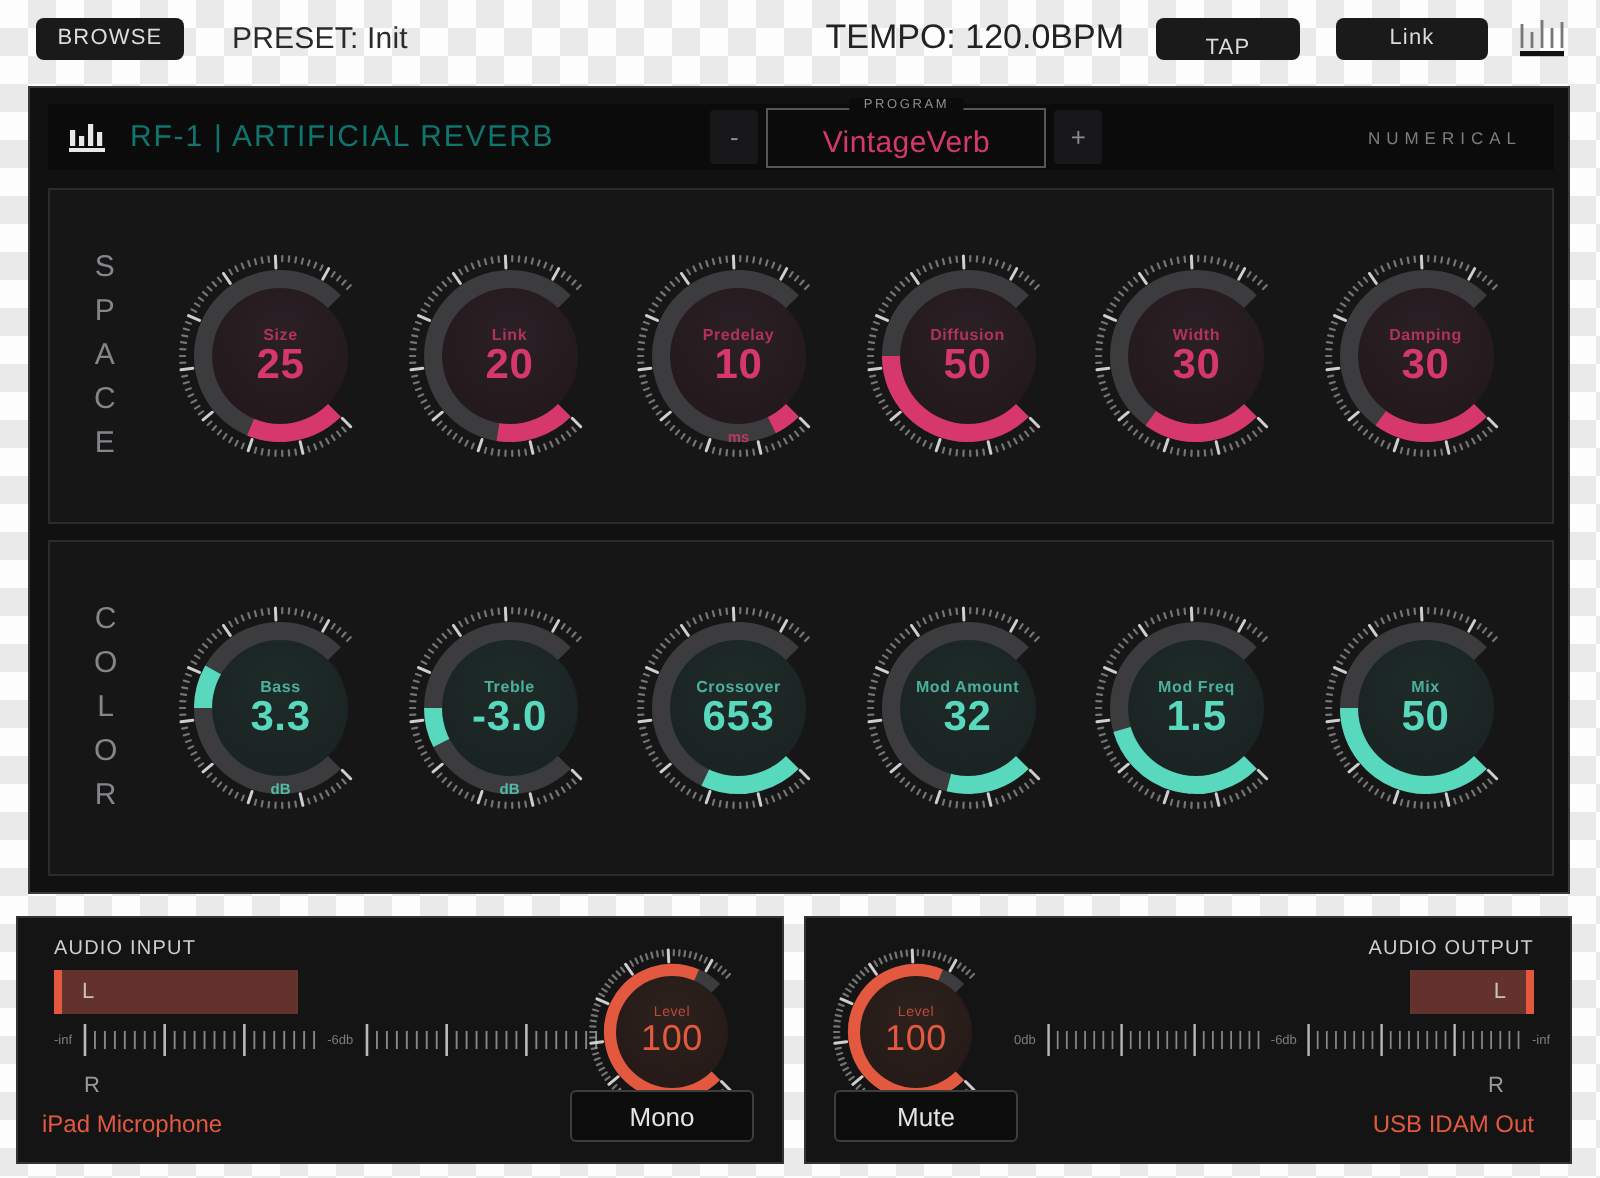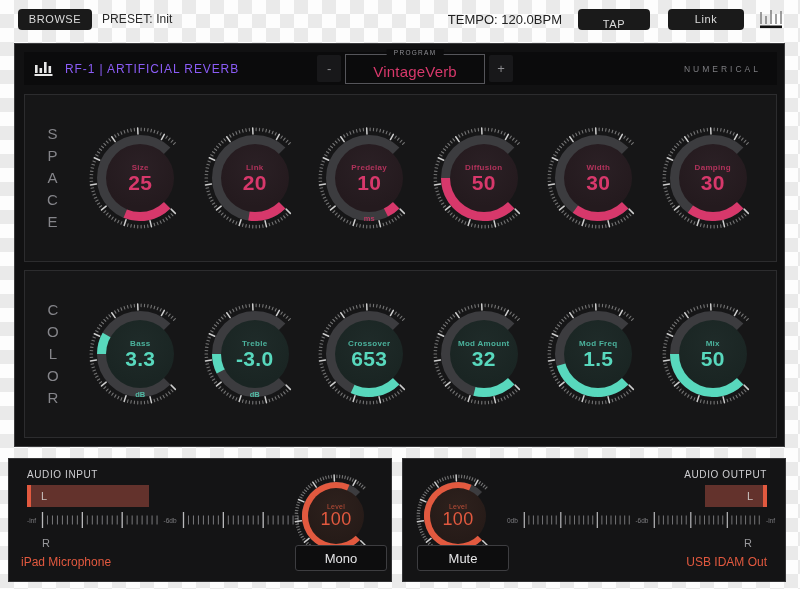--- a/index.html
+++ b/index.html
@@ -27,24 +27,24 @@
   }
   .tb-btn {
     background: #1a1a1a; color: #dcdcdc;
     border-radius: 4px;
     font-size: 11px; letter-spacing: .6px;
     display: flex; align-items: center; justify-content: center;
     height: 21px;
   }
   .btn-browse { margin-left: 18px; width: 74px; }
   .tb-label {
-    color: #2a2a2a; font-size: 12px; margin-left: 10px; letter-spacing: .1px;
+    color: #2a2a2a; font-size: 15px; margin-left: 24px; letter-spacing: .1px;
   }
   .tb-spacer { flex: 1; }
-  .tb-tempo { color: #222; font-size: 13px; margin-right: 16px; }
+  .tb-tempo { color: #222; font-size: 17px; margin-right: 16px; }
   .btn-tap  { width: 72px; margin-right: 18px; align-items: flex-end; }
   .btn-link { width: 76px; margin-right: 14px; }
   .tb-logo { margin-right: 14px; width: 28px; height: 22px; display:block; }
 
   
   .plugin {
     position: absolute; left: 14px; top: 43px;
     width: 771px; height: 404px;
     background: #111112;
     border: 1px solid #3b3b3d;
@@ -52,21 +52,21 @@
 
   
   .p-header {
     position: absolute; left: 9px; top: 8px;
     width: 753px; height: 33px;
     background: #0b0b0c;
     display: flex; align-items: center;
   }
   .ph-logo { margin-left: 10px; width: 22px; height: 17px; display:block; }
   .ph-title {
-    color: #8b5cf6; font-size: 12px; letter-spacing: .9px;
+    color: #0f766e; font-size: 15px; letter-spacing: .9px;
     margin-left: 9px; white-space: nowrap;
   }
   .ph-spacer1 { width: 78px; }
   .pgm-minus, .pgm-plus {
     width: 24px; height: 27px; background: #18181a;
     color: #8c8c90; font-size: 13px;
     display: flex; align-items: center; justify-content: center;
     border-radius: 2px;
   }
   .pgm-box {
@@ -174,21 +174,21 @@
   .out-ruler { left: 104px; width: 268px; }
   .ruler-lbl { color: #7d7d80; font-size: 6.5px; }
   .ruler-ticks { flex: 1; height: 20px; margin: 0 4px; position: relative; }
   .io-btn {
     position: absolute; bottom: 10px;
     height: 26px; width: 92px;
     background: #0d0d0e; border: 1px solid #3d3d40; border-radius: 3px;
     color: #e4e4e6; font-size: 13px;
     display: flex; align-items: center; justify-content: center;
   }
-  .btn-mono { right: 4px; align-items: center; }
+  .btn-mono { right: 14px; align-items: center; }
   .btn-mute { left: 14px; }
   .io-knob { position: absolute; top: 14px; width: 86px; height: 86px; }
   .in-knob  { right: 12px; }
   .out-knob { left: 12px; }
   .io-knob svg { position: absolute; left:0; top:0; width: 86px; height: 86px; }
   .io-knob .knob-inner {
     left: 15px; top: 15px; width: 56px; height: 56px;
     background: radial-gradient(circle at 50% 35%, #2e211d, #261b18 70%);
   }
   .io-knob .k-label { color: #e2593f; font-size: 7px; }

